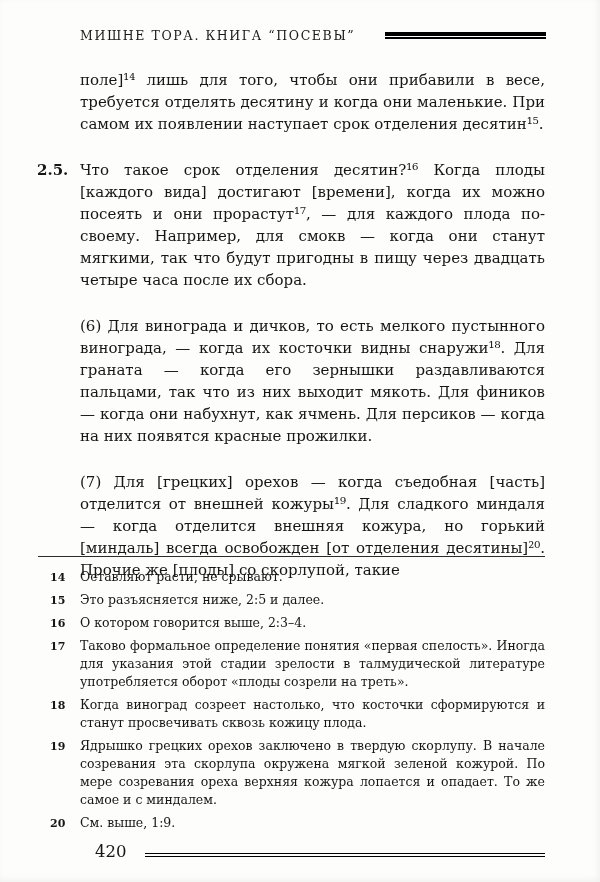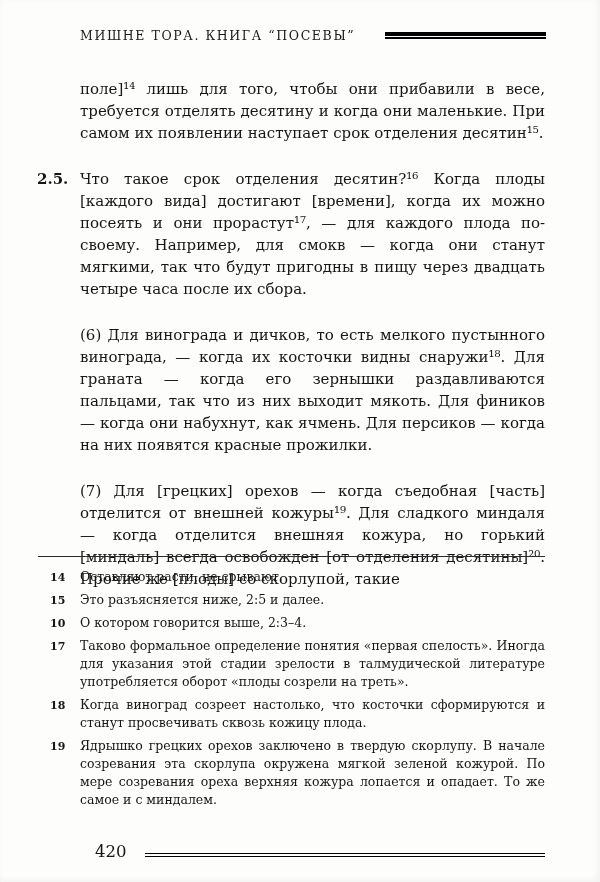--- a/index.html
+++ b/index.html
@@ -46,21 +46,21 @@
   .text-block {
     position: absolute;
     top: 62px;
     left: 80px;
     right: 55px;
     font-size: 15px;
     line-height: 22px;
     text-align: justify;
   }
   .para {
-    margin: 16px 0 24px 0;
+    margin: 7px 0 24px 0;
     position: relative;
   }
   .sec-num {
     position: absolute;
     left: -43px;
     top: 0;
     font-weight: 700;
     text-align: right;
   }
 
@@ -132,28 +132,29 @@
     <p class="para"><span>(7) Для [грецких] орехов — когда съедобная [часть] отделится от внешней кожуры¹⁹. Для сладкого миндаля — когда отделится внешняя кожура, но горький [миндаль] всегда освобожден [от отделения десятины]²⁰. Прочие же [плоды] со скорлупой, такие</span></p>
   </main>
 
   <section class="footnotes">
     <div class="fn-rule"></div>
 
     <div class="fn"><span class="fn-num">14</span><span class="fn-text">Оставляют расти, не срывают.</span></div>
 
     <div class="fn"><span class="fn-num">15</span><span class="fn-text">Это разъясняется ниже, 2:5 и далее.</span></div>
 
-    <div class="fn"><span class="fn-num">10</span><span class="fn-text">О котором говорится выше, 2:3–4.</span></div>
+    <div class="fn"><span class="fn-num">16</span><span class="fn-text">О котором говорится выше, 2:3–4.</span></div>
 
     <div class="fn"><span class="fn-num">17</span><span class="fn-text">Таково формальное определение понятия «первая спелость». Иногда для указания этой стадии зрелости в талмудической литературе употребляется оборот «плоды созрели на треть».</span></div>
 
     <div class="fn"><span class="fn-num">18</span><span class="fn-text">Когда виноград созреет настолько, что косточки сформируются и станут просвечивать сквозь кожицу плода.</span></div>
 
     <div class="fn"><span class="fn-num">19</span><span class="fn-text">Ядрышко грецких орехов заключено в твердую скорлупу. В начале созревания эта скорлупа окружена мягкой зеленой кожурой. По мере созревания ореха верхняя кожура лопается и опадает. То же самое и с миндалем.</span></div>
 
+    <div class="fn"><span class="fn-num">20</span><span class="fn-text">См. выше, 1:9.</span></div>
   </section>
 
   <footer class="page-footer">
     <span class="page-num">420</span>
     <span class="footer-rule"></span>
   </footer>
 
 </div>
 
 </body></html>

